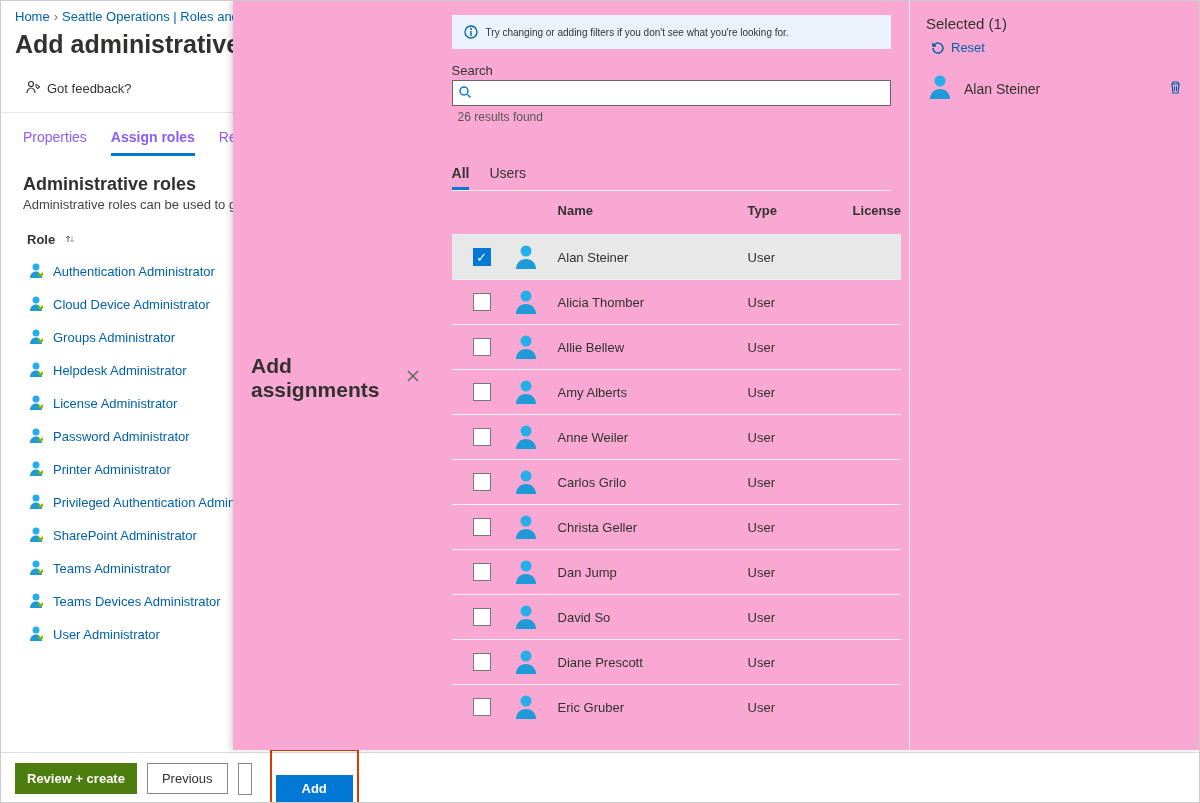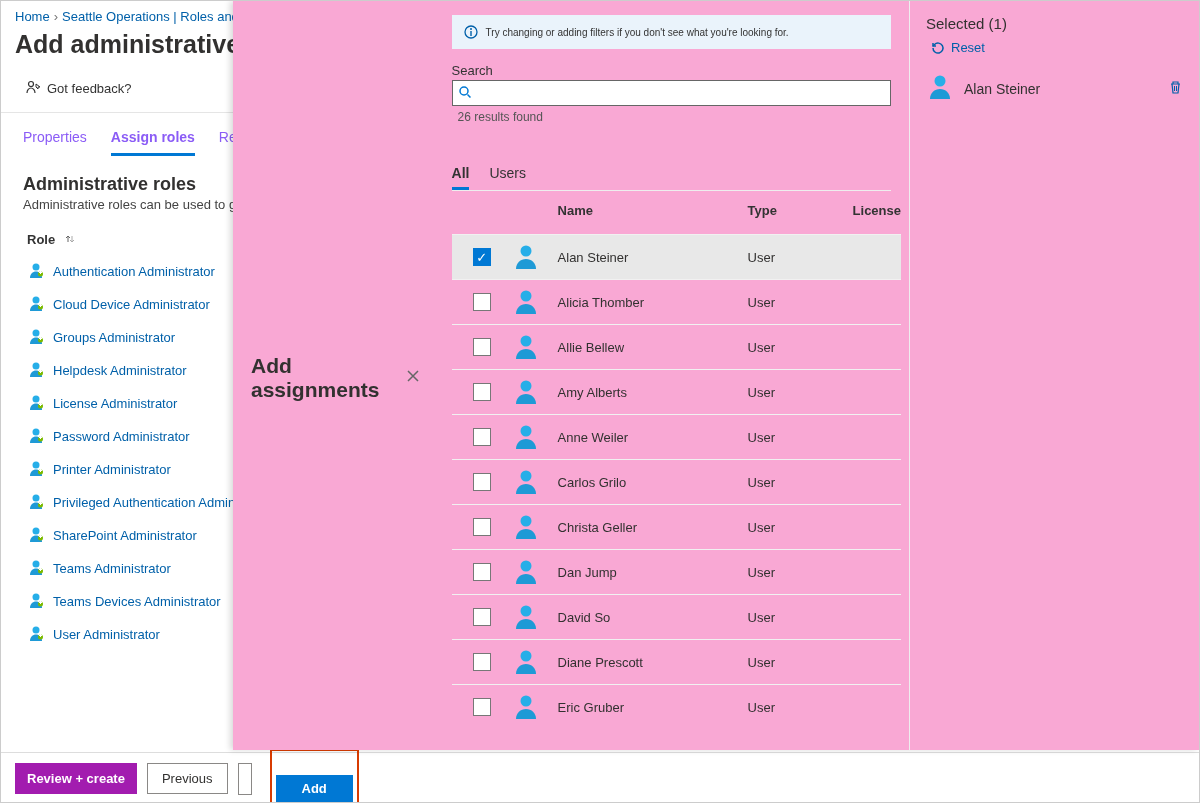--- a/index.html
+++ b/index.html
@@ -29,21 +29,21 @@
   .col-header { display:flex; align-items:center; gap:10px; padding:6px 26px; font-size:13px; font-weight:600; color:#333;}
   .col-header .sort svg { width:10px; height:10px; }
 
   .role-list { padding: 2px 22px; }
   .role-item { display:flex; align-items:center; gap:8px; padding:6px 4px; }
   .role-item a { color:#0060a9; text-decoration:none; font-size:13px; }
   .role-icon svg { width:18px; height:18px; }
 
   
   .footer-bar { position:absolute; left:0; bottom:0; width:100%; height:52px; border-top:1px solid #ddd; display:flex; align-items:center; padding:0 14px; gap:10px; background:#fff;}
-  .btn-primary { background:#a21caf; color:#fff; border:none; padding:8px 12px; font-weight:600; font-size:13px; cursor:pointer; }
+  .btn-primary { background:#4d7c0f; color:#fff; border:none; padding:8px 12px; font-weight:600; font-size:13px; cursor:pointer; }
   .btn-secondary { background:#fff; color:#323130; border:1px solid #8a8886; padding:7px 14px; font-size:13px; font-weight:400; cursor:pointer; }
   .btn-truncated { width:14px; border:1px solid #8a8886; background:#fff; height:32px; }
 
   .btn-add-wrap { border:2px solid #d83b01; padding:4px; display:inline-block; margin-left:8px; }
   .btn-add { background:#0078d4; color:#fff; border:none; padding:6px 26px; font-weight:600; font-size:13px; cursor:pointer;margin-top:20px; }
 
   
   .panel { position:absolute; left:232px; top:0; right:0; bottom:52px; background:#f9a8d4; box-shadow:-3px 0 6px rgba(0,0,0,0.15); display:flex; flex-direction:row; }
   .panel-header { display:flex; align-items:center; justify-content:space-between; padding:12px 18px 8px 18px; }
   .panel-title { font-size:21px; font-weight:600; }

